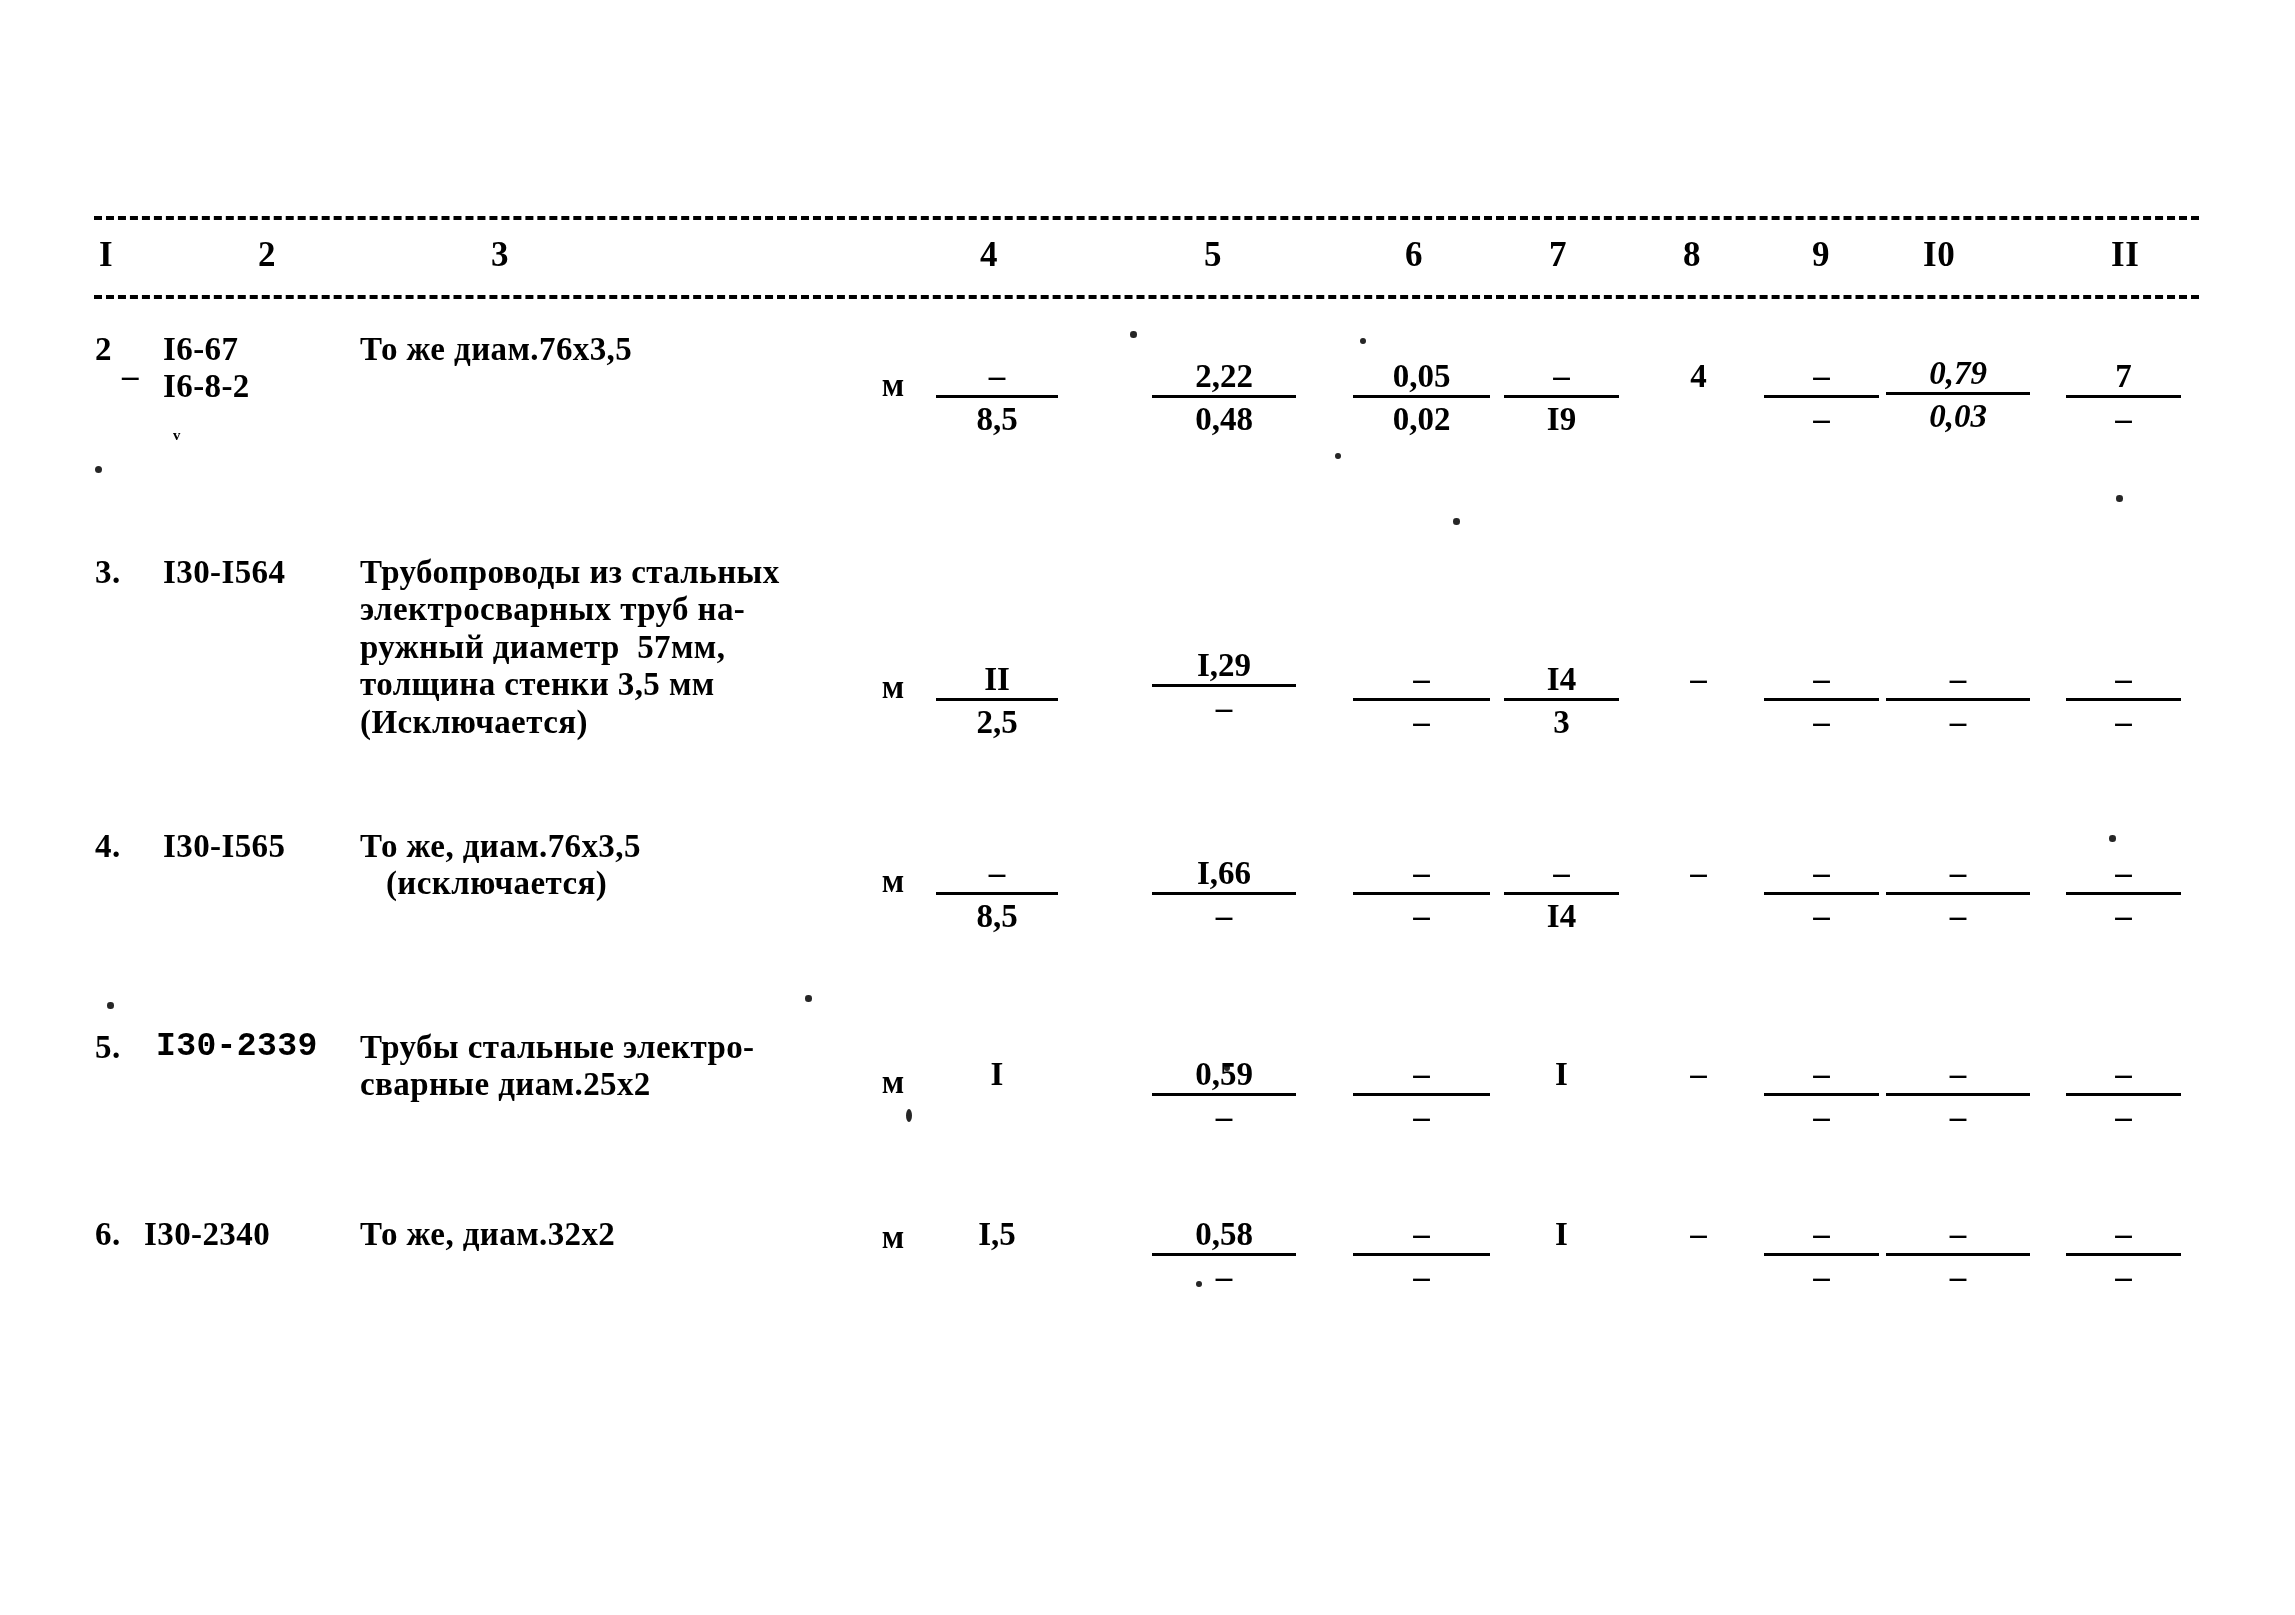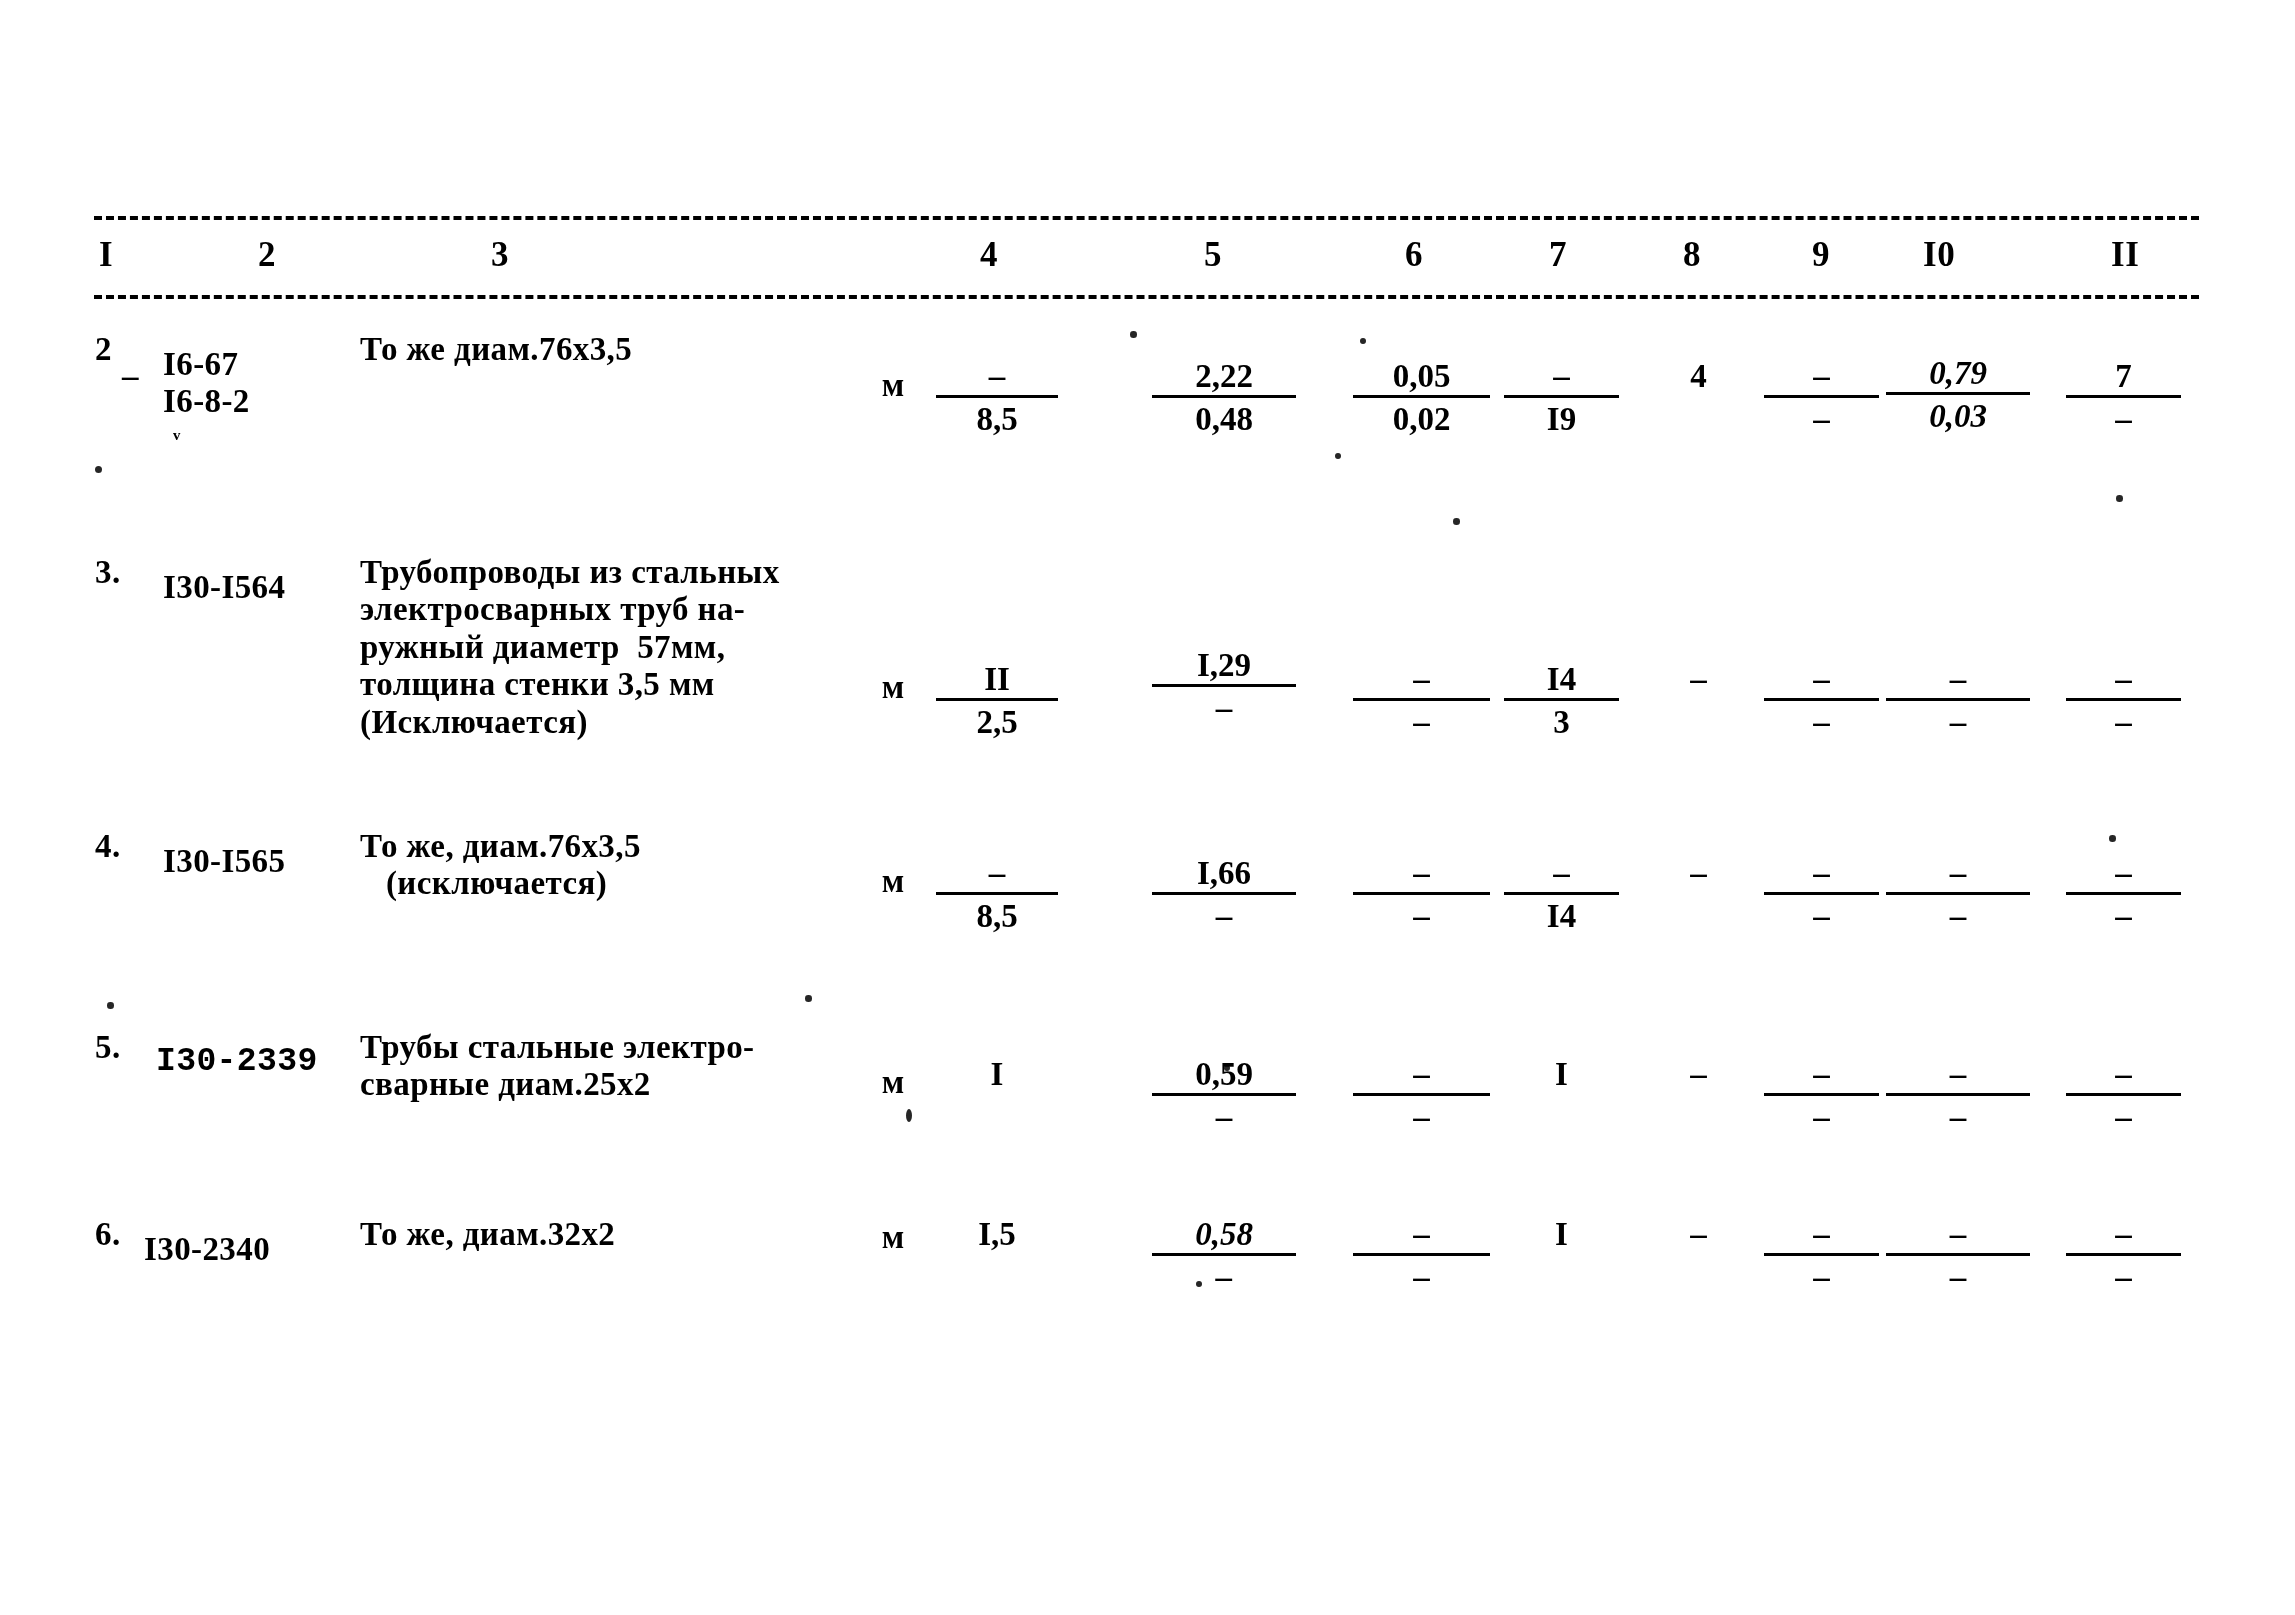--- a/index.html
+++ b/index.html
@@ -112,21 +112,21 @@
     font-size: 33px;
     font-weight: 700;
     letter-spacing: 0.4px;
     white-space: pre;
     line-height: 1.12;
   }
 
   
   .c-no   { left: 95px; top: 0; }
   
-  .c-code { left: 163px; top: 0; margin-top: 15px; }
+  .c-code { left: 163px; top: 0; }
   
   .c-desc { left: 360px; top: 0; text-align: center; }
   
   .c-unit { left: 864px; }
 
   
   .frac {
     position: absolute;
     text-align: center;
     font-size: 33px;
@@ -372,21 +372,21 @@
     <div class="cell c-no">6.</div>
     <div class="cell c-code" style="left:144px;">I30-2340</div>
     <div class="cell c-desc" style="top:0px;">То же, диам.32х2</div>
 
     <div class="single c-unit" style="top:2.9px; width:58px;">м</div>
 
     <div class="frac x4 nobar" style="top:0px;">
       <span class="num">I,5</span>
       <span class="den"></span>
     </div>
-    <div class="frac x5" style="top:0px;font-style:italic;">
+    <div class="frac x5" style="top:0px;">
       <span class="num">0,58</span>
       <span class="den">–</span>
     </div>
     <div class="frac x6" style="top:0px;">
       <span class="num">–</span>
       <span class="den">–</span>
     </div>
     <div class="frac x7 nobar" style="top:0px;">
       <span class="num">I</span>
       <span class="den"></span>

